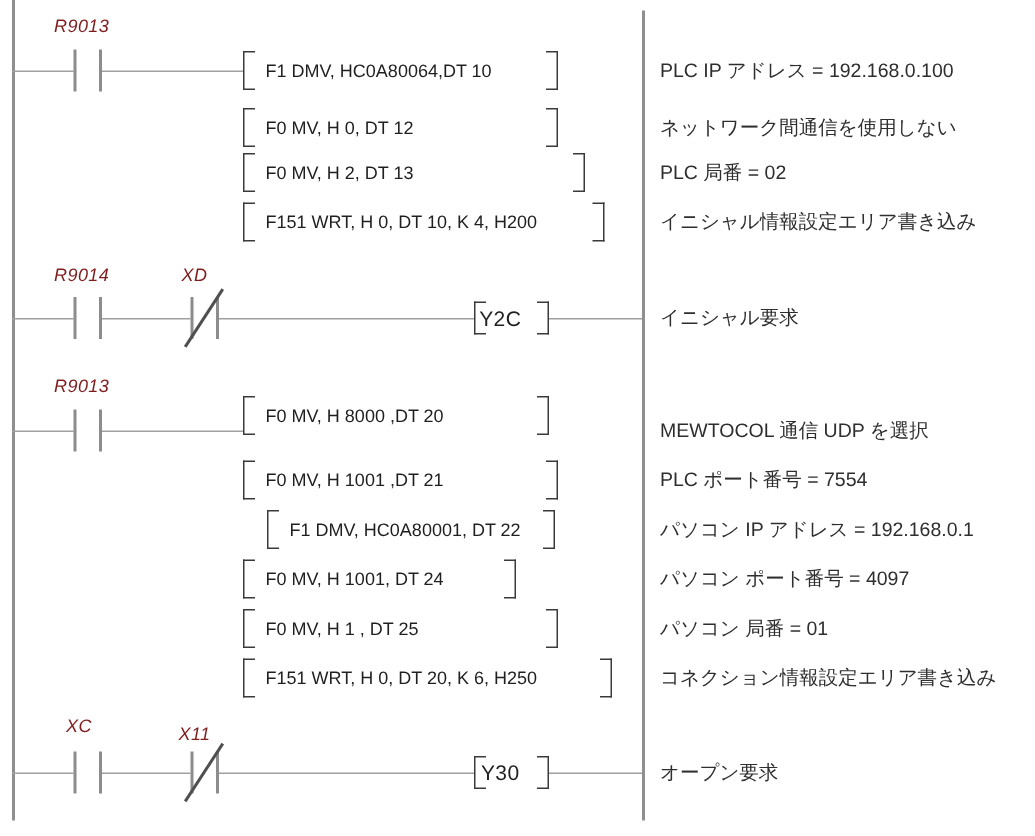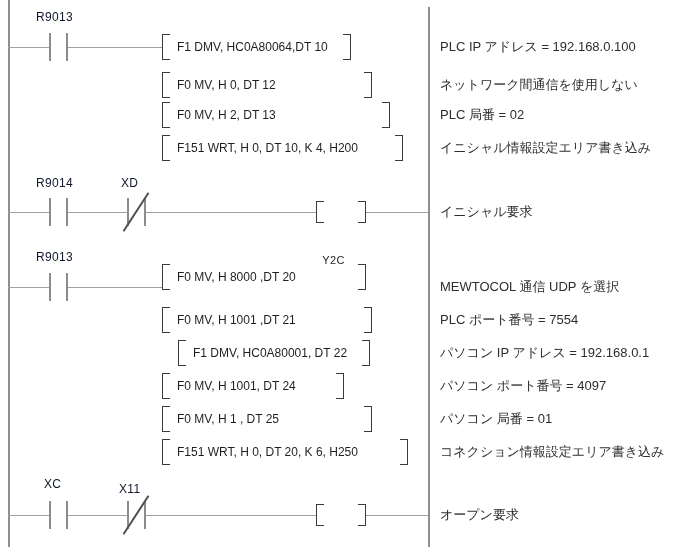--- a/index.html
+++ b/index.html
@@ -5,51 +5,51 @@
   * { margin:0; padding:0; box-sizing:border-box; }
   html,body { background:#ffffff; }
   .canvas {
     position:relative; width:690px; height:557px; background:#ffffff;
     font-family:"Liberation Sans","DejaVu Sans",sans-serif; overflow:hidden;
   }
   .vline { position:absolute; width:2px; background:#8f8f8f; }
   .hline { position:absolute; height:1px; background:#a0a0a0; }
   .cbar  { position:absolute; width:2px; height:28px; background:#8c8c8c; }
   .slash { position:absolute; width:2px; height:46px; background:#4f4f4f; transform:rotate(33deg); }
-  .lab   { position:absolute; font-size:12px; color:#0f172a; letter-spacing:.3px; white-space:nowrap; }
+  .lab   { position:absolute; font-size:12px; color:#7f1d1d; letter-spacing:.3px; white-space:nowrap;font-style:italic; }
   .blk   { position:absolute; height:26px; }
   .bl { position:absolute; left:0; top:0; width:8px; height:100%;
         border-left:1.5px solid #3a3a3a; border-top:1.5px solid #3a3a3a; border-bottom:1.5px solid #3a3a3a; }
   .br { position:absolute; right:0; top:0; width:8px; height:100%;
         border-right:1.5px solid #3a3a3a; border-top:1.5px solid #3a3a3a; border-bottom:1.5px solid #3a3a3a; }
   .btxt { position:absolute; left:15px; top:50%; transform:translateY(-50%);
           font-size:12px; color:#1f1f1f; white-space:nowrap; }
   .coil { position:absolute; width:50px; height:22px; }
   .ctxt { position:absolute; left:0; right:15px; top:50%; transform:translateY(-50%);
-          text-align:center; font-size:11px; color:#1f1f1f; letter-spacing:.3px;margin-top:48px; }
+          text-align:center; font-size:14px; color:#1f1f1f; letter-spacing:.3px; }
   .cmt  { position:absolute; left:440px; font-size:13px; line-height:16px;
           color:#2e2e2e; white-space:nowrap; }
 </style>
 </head>
 <body>
 
 <div class="canvas">
 
   <div class="vline" style="left:8px; top:0; height:547px"></div>
   <div class="vline" style="left:428px; top:7px; height:540px"></div>
 
   <div>
     <div class="lab" style="left:36px; top:10px">R9013</div>
     <div class="hline" style="left:8px; top:47px; width:41px"></div>
     <div class="hline" style="left:68px; top:47px; width:94px"></div>
     <div>
       <div class="cbar" style="left:49px; top:33px"></div>
       <div class="cbar" style="left:66px; top:33px"></div>
     </div>
-    <div class="blk" style="left:162px; top:34px; width:189px">
+    <div class="blk" style="left:162px; top:34px; width:210px">
       <span class="bl"></span>
       <span class="btxt">F1 DMV, HC0A80064,DT 10</span>
       <span class="br"></span>
     </div>
     <div class="blk" style="left:162px; top:72px; width:210px">
       <span class="bl"></span>
       <span class="btxt">F0 MV, H 0, DT 12</span>
       <span class="br"></span>
     </div>
     <div class="blk" style="left:162px; top:102px; width:228px">

